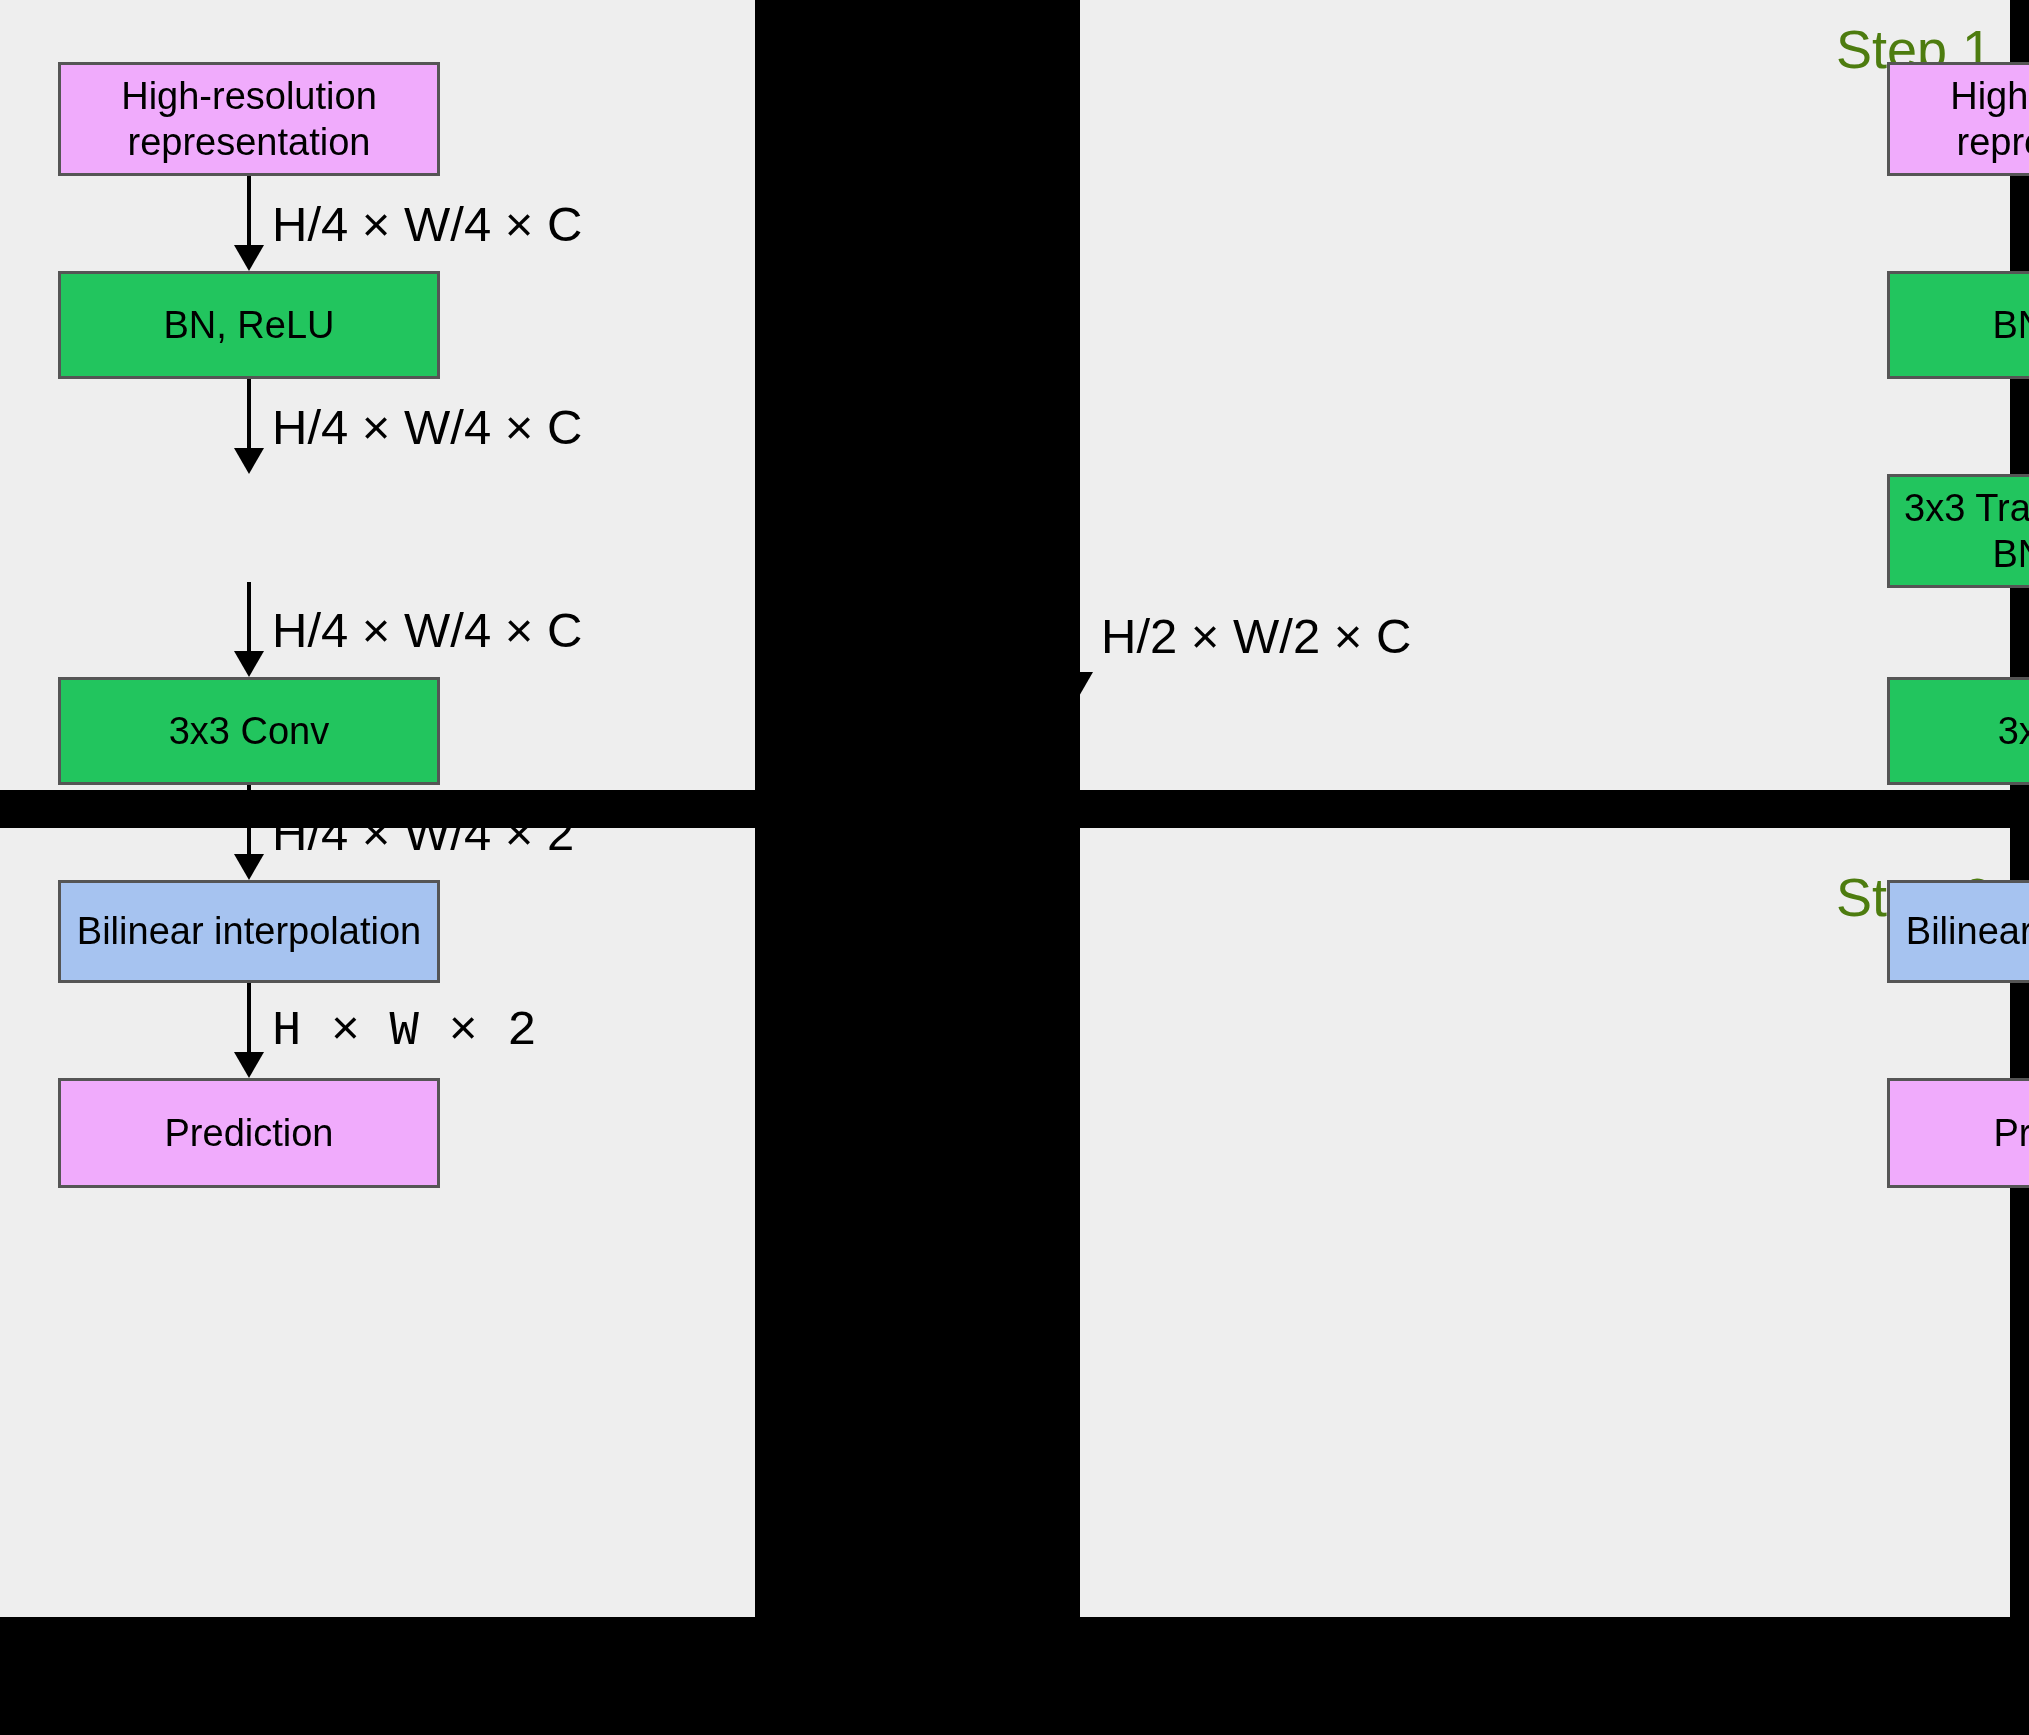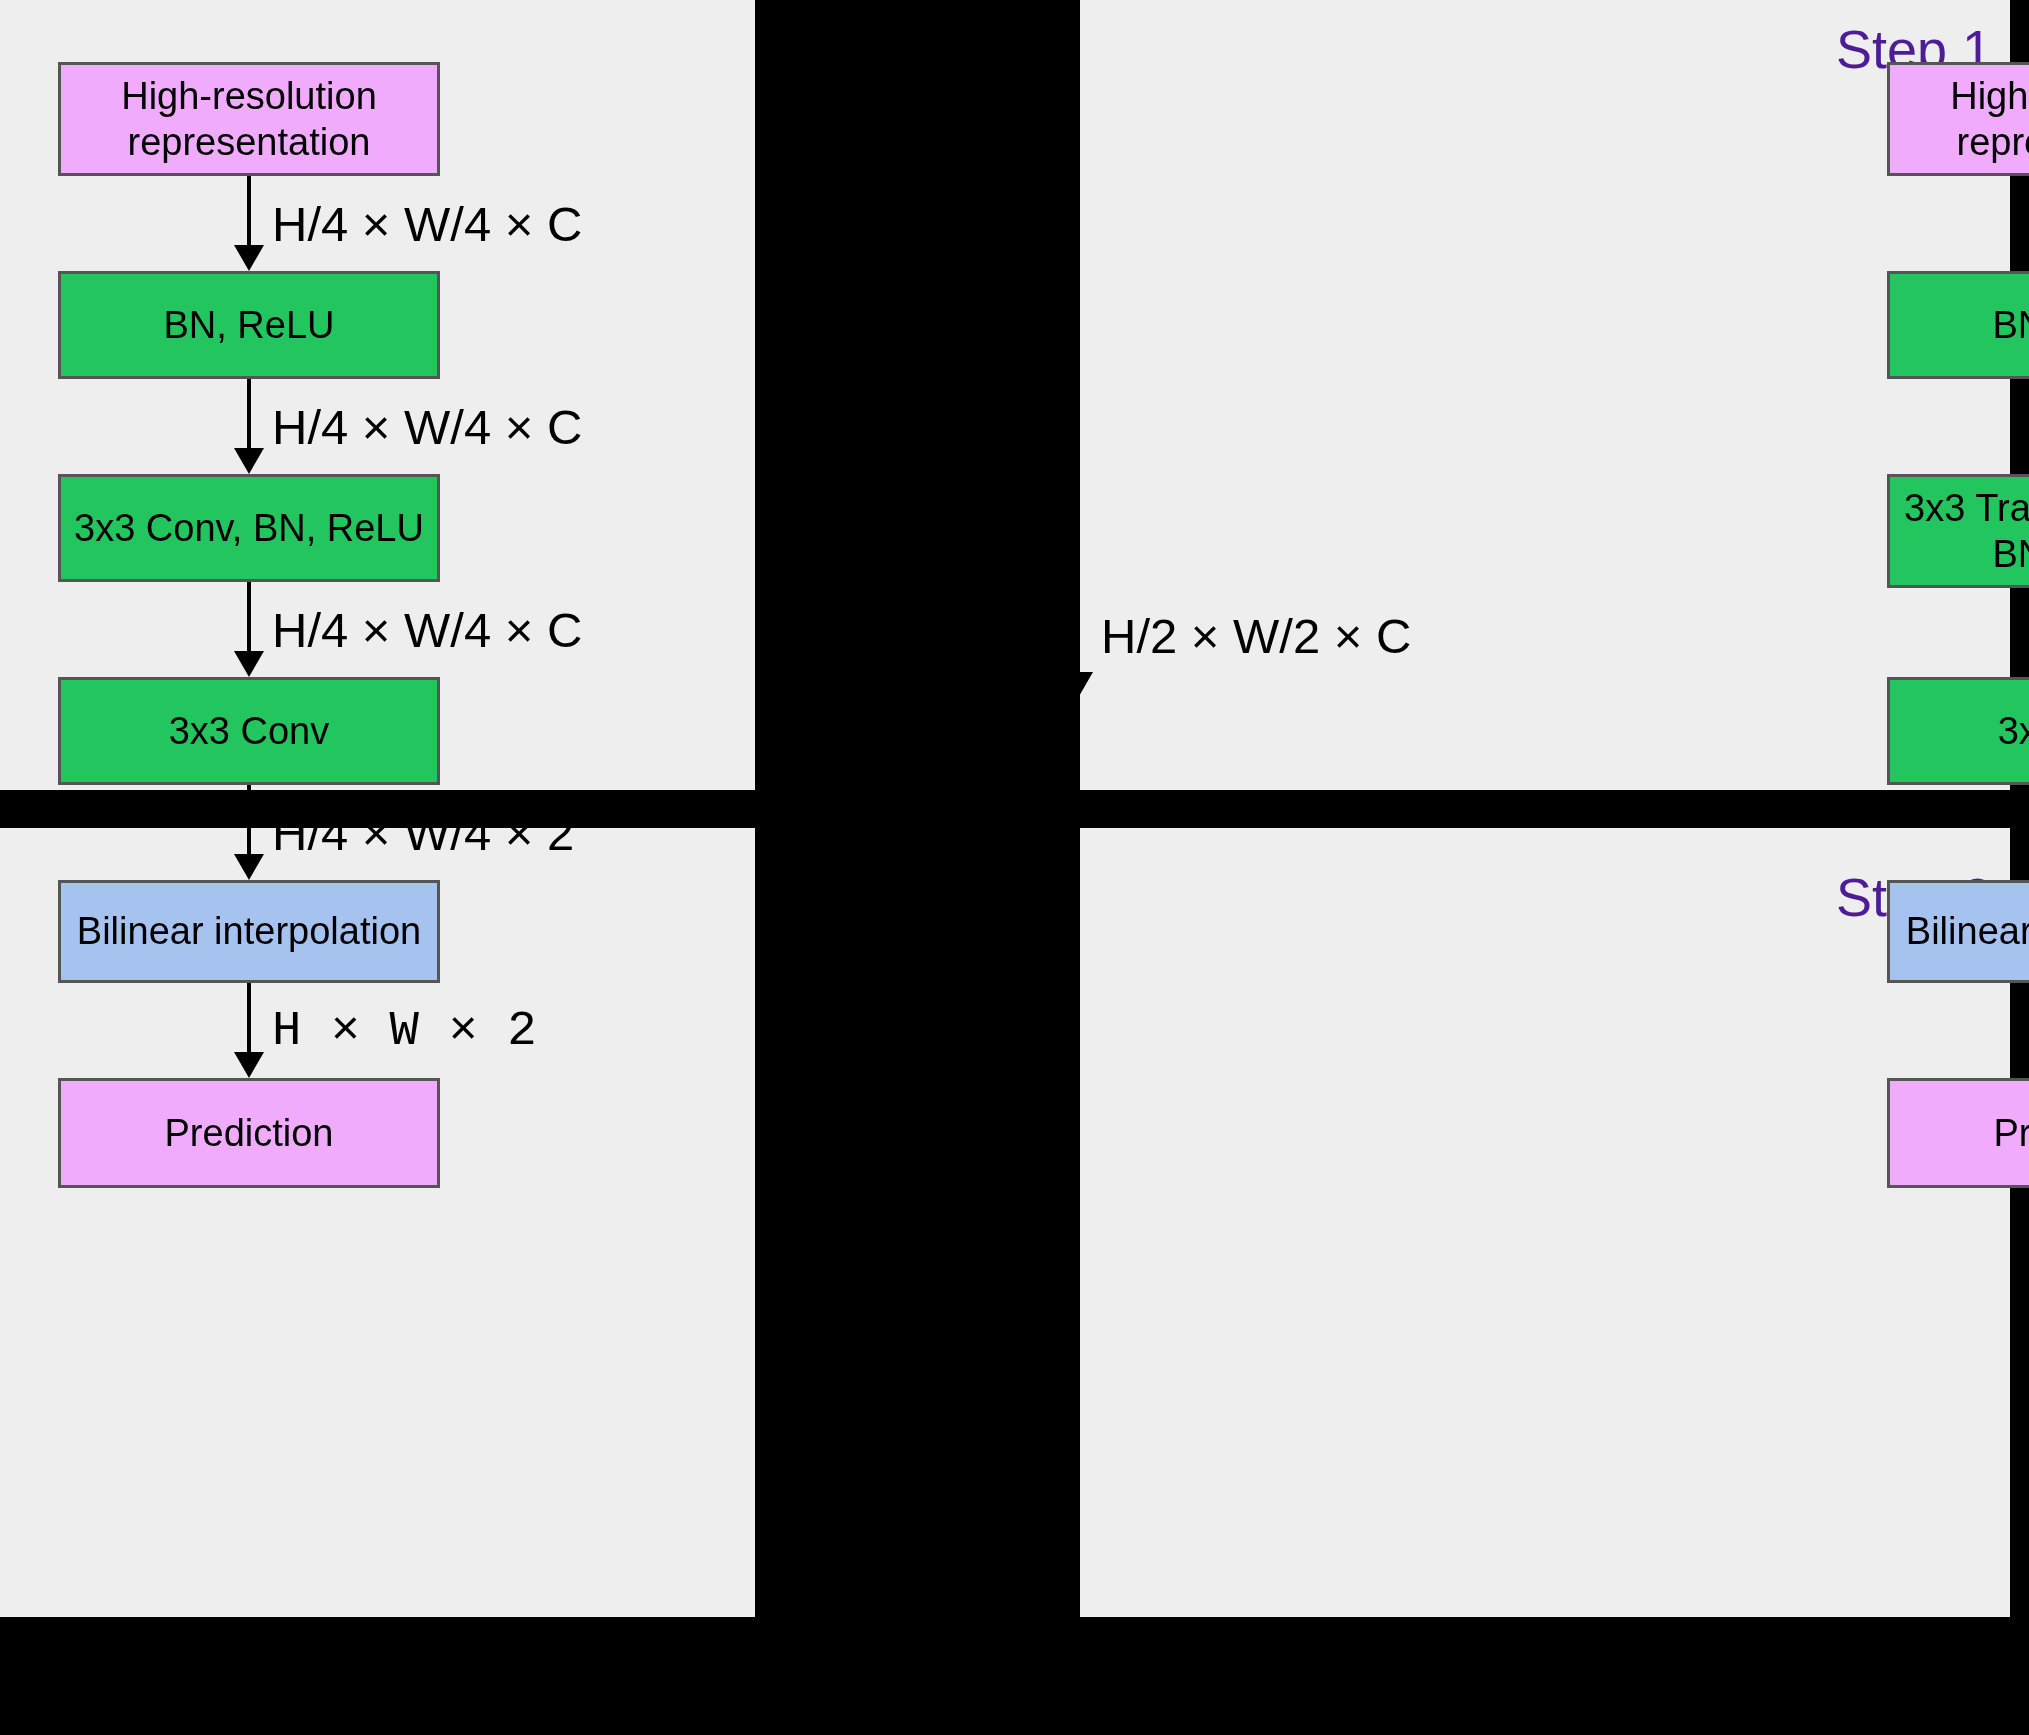--- a/index.html
+++ b/index.html
@@ -8,21 +8,21 @@
     font-family:"Liberation Sans","DejaVu Sans",sans-serif;
     background:#000;
   }
 
   .panel{position:absolute;background:#eeeeee;}
   #panel-left   {left:0px;   top:0px;   width:755px;  height:1617px;}
   #panel-step1  {left:1080px;top:0px;   width:930px;  height:790px;}
   #panel-step2  {left:1080px;top:828px; width:930px;  height:789px;}
 
   .step-label{
-    position:absolute;font-size:54px;color:#4c1d95;white-space:nowrap;
+    position:absolute;font-size:54px;color:#4d7c0f;white-space:nowrap;
     letter-spacing:0px;
   }
 
   
   .node{
     position:absolute;box-sizing:border-box;
     border:3px solid #555555;
     display:flex;align-items:center;justify-content:center;
     text-align:center;line-height:1.22;
     font-size:38px;color:#000;
@@ -64,21 +64,20 @@
   <div class="edge-label" style="left:272px;top:196px;">H/4 × W/4 × C</div>
 
   <div class="node pink" style="left:58px;top:271px;width:382px;height:108px;">BN, ReLU</div>
 
   <div class="arrow" style="left:247px;top:379px;height:95px;">
     <div class="shaft" style="height:70px;"></div>
     <div class="head" style="top:69px;"></div>
   </div>
   <div class="edge-label" style="left:272px;top:399px;">H/4 × W/4 × C</div>
 
-  <div class="node pink" style="left:58px;top:474px;width:382px;height:108px;">3x3 Conv, BN, ReLU</div>
 
   <div class="arrow" style="left:247px;top:582px;height:95px;">
     <div class="shaft" style="height:70px;"></div>
     <div class="head" style="top:69px;"></div>
   </div>
   <div class="edge-label" style="left:272px;top:602px;">H/4 × W/4 × C</div>
 
   <div class="node pink" style="left:58px;top:677px;width:382px;height:108px;">3x3 Conv</div>
 
   <div class="arrow" style="left:247px;top:785px;height:95px;">

